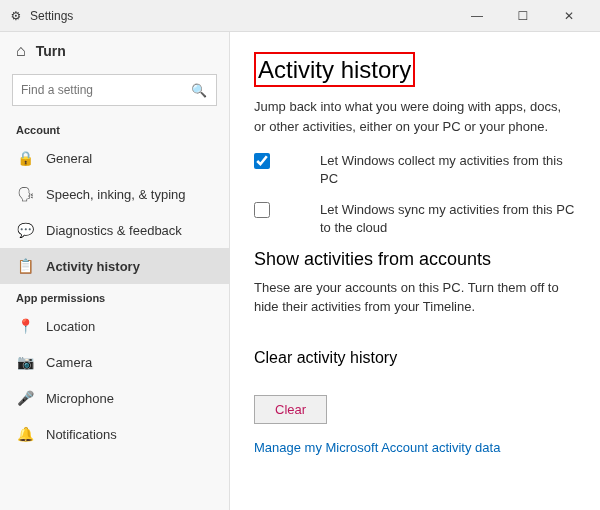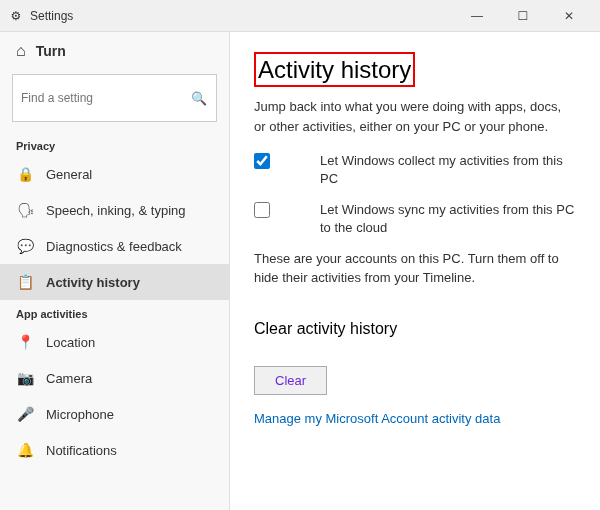--- a/index.html
+++ b/index.html
@@ -68,21 +68,21 @@
       cursor: pointer;
     }
     .home-icon { margin-right: 10px; font-size: 16px; }
 
     .search-box {
       margin: 4px 12px 10px 12px;
       display: flex;
       align-items: center;
       border: 1px solid #ccc;
       background: #fff;
-      height: 48px;
+      height: 32px;
       padding: 0 8px;
     }
     .search-box input {
       border: none; outline: none;
       flex: 1; font-size: 12px;
       background: transparent;
     }
     .search-icon { font-size: 13px; color: #666; }
 
     .sidebar-section-title {
@@ -177,21 +177,21 @@
       font-weight: 400;
       color: #000;
       margin-bottom: 28px;
     }
     .clear-button {
       padding: 6px 20px;
       font-size: 13px;
       background: #f0f0f0;
       border: 1px solid #aaa;
       cursor: pointer;
-      color: #6d28d9;
+      color: #be185d;
       margin-bottom: 14px;
     }
     .manage-link {
       font-size: 13px;
       color: #0067b8;
       text-decoration: none;
       cursor: pointer;
     }
   </style>
 </head>
@@ -212,41 +212,41 @@
   <div class="sidebar">
     <div class="sidebar-home">
       <span class="home-icon">⌂</span>
       <span>Turn</span>
     </div>
     <div class="search-box">
       <input type="text" placeholder="Find a setting" style="">
       <span class="search-icon">🔍</span>
     </div>
 
-    <div class="sidebar-section-title">Privacy</div>
+    <div class="sidebar-section-title">Account</div>
 
 
     <div class="sidebar-item">
       <span class="sidebar-item-icon">🔒</span>
       <span>General</span>
     </div>
     <div class="sidebar-item">
       <span class="sidebar-item-icon">🗣</span>
       <span>Speech, inking, &amp; typing</span>
     </div>
     <div class="sidebar-item">
       <span class="sidebar-item-icon">💬</span>
       <span>Diagnostics &amp; feedback</span>
     </div>
     <div class="sidebar-item active">
       <span class="sidebar-item-icon">📋</span>
       <span>Activity history</span>
     </div>
 
-    <div class="sidebar-section-title">App activities</div>
+    <div class="sidebar-section-title">App permissions</div>
 
     <div class="sidebar-item">
       <span class="sidebar-item-icon">📍</span>
       <span>Location</span>
     </div>
     <div class="sidebar-item">
       <span class="sidebar-item-icon">📷</span>
       <span>Camera</span>
     </div>
     <div class="sidebar-item">
@@ -266,20 +266,21 @@
     <div class="checkbox-row">
       <input type="checkbox" class="checkbox-input" checked="" style="">
       <label class="checkbox-label">Let Windows collect my activities from this PC</label>
     </div>
     <div class="checkbox-row">
       <input type="checkbox" class="checkbox-input" style="">
       <label class="checkbox-label">Let Windows sync my activities from this PC to the cloud</label>
     </div>
 
 
+    <div class="section-heading">Show activities from accounts</div>
     <p class="section-desc">These are your accounts on this PC. Turn them off to hide their activities from your Timeline.</p>
 
     <div class="clear-section-heading">Clear activity history</div>
     <button class="clear-button">Clear</button>
     <br>
     <a class="manage-link">Manage my Microsoft Account activity data</a>
   </div>
 
 </div>
 

